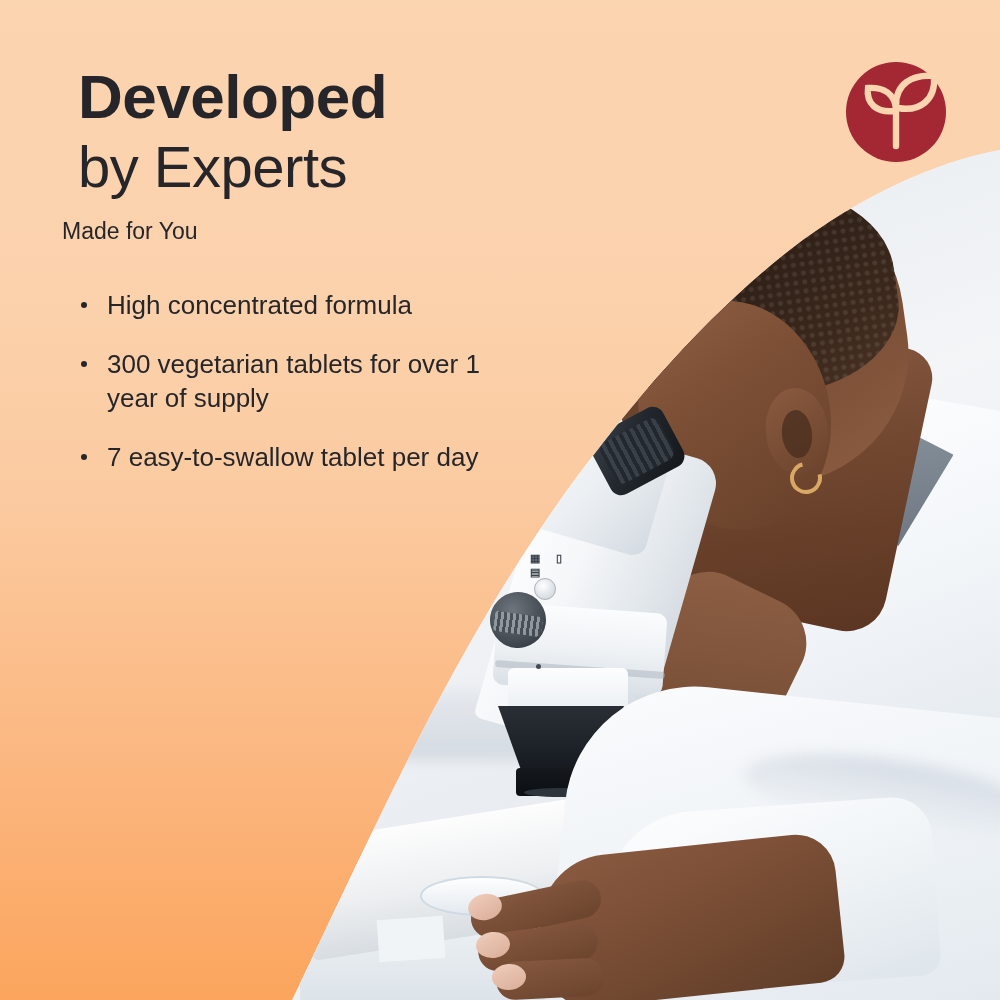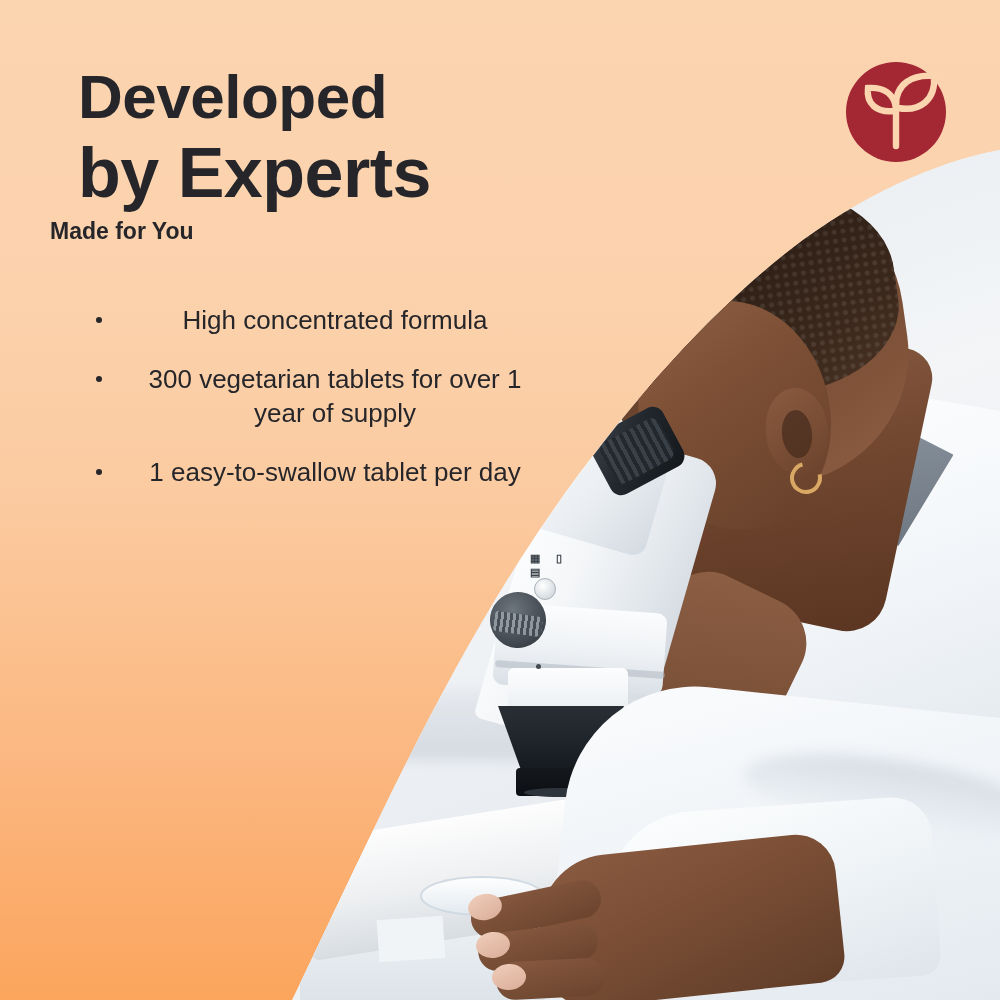--- a/index.html
+++ b/index.html
@@ -163,23 +163,23 @@
   .nail{position:absolute;width:34px;height:26px;border-radius:50%;
     background:linear-gradient(160deg,#F0CDBB,#D9AE99);}
   .n1{left:468px;top:894px;transform:rotate(-12deg);}
   .n2{left:476px;top:932px;transform:rotate(-7deg);}
   .n3{left:492px;top:964px;transform:rotate(-3deg);}
 
   
   .copy{position:absolute;left:0;top:0;width:620px;}
   h1{margin:16px;padding:0;color:#26262A;letter-spacing:-.5px;}
   .h-line1{position:absolute;left:62px;top:48px;font-size:62px;font-weight:700;line-height:1.08;}
-  .h-line2{position:absolute;left:62px;top:120px;font-size:70px;font-weight:700;line-height:1.08;}
-  .subhead{position:absolute;left:50px;top:218px;font-size:23px;font-weight:700;color:#26262A;}
-  ul.bullets{position:absolute;left:62px;top:288px;margin:16px;padding:0;list-style:none;width:470px;text-align:center;}
+  .h-line2{position:absolute;left:62px;top:120px;font-size:58px;font-weight:400;line-height:1.08;}
+  .subhead{position:absolute;left:62px;top:218px;font-size:23px;font-weight:400;color:#26262A;}
+  ul.bullets{position:absolute;left:62px;top:288px;margin:1px;padding:0;list-style:none;width:470px;}
   ul.bullets li{
     position:relative;padding-left:44px;margin:0 0 26px 0;
     font-size:26px;font-weight:400;line-height:1.28;color:#26262A;
   }
   ul.bullets li:last-child{margin-bottom:0;}
   ul.bullets li .bdot{
     position:absolute;left:18px;top:13px;width:6px;height:6px;border-radius:50%;background:#26262A;
   }
 
   
@@ -265,21 +265,21 @@
       <li>
         <span class="bdot"></span>
         <span>High concentrated formula</span>
       </li>
       <li>
         <span class="bdot"></span>
         <span>300 vegetarian tablets for over 1 year of supply</span>
       </li>
       <li>
         <span class="bdot"></span>
-        <span>1 easy-to-swallow tablet per day</span>
+        <span>7 easy-to-swallow tablet per day</span>
       </li>
     </ul>
   </div>
 
   <div class="logo">
     <svg viewBox="0 0 100 100" width="100" height="100">
       <circle cx="50" cy="50" r="50" fill="#A32833"></circle>
       <g fill="none" stroke="#FBD4B0" stroke-width="6.4" stroke-linecap="round">
         <path d="M50 84 L50 40"></path>
         <path d="M50 43 C 50 22, 66 12, 88 14 C 90 38, 74 50, 52 46"></path>

